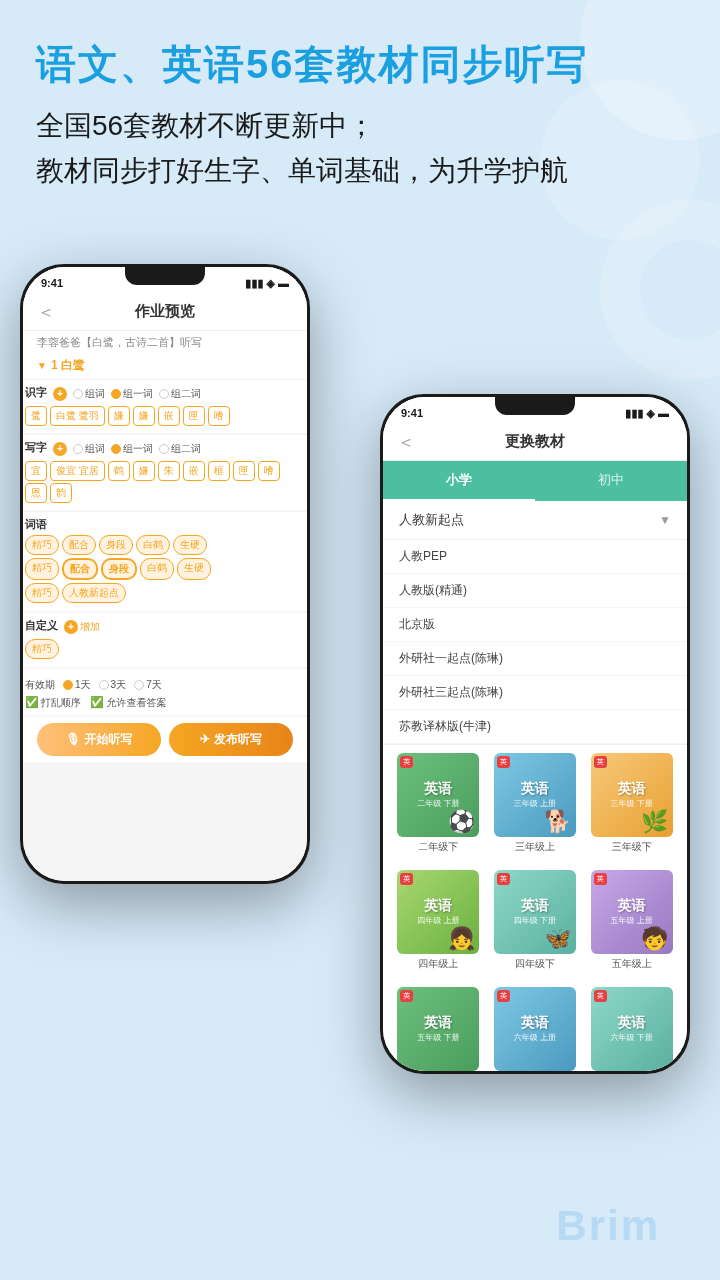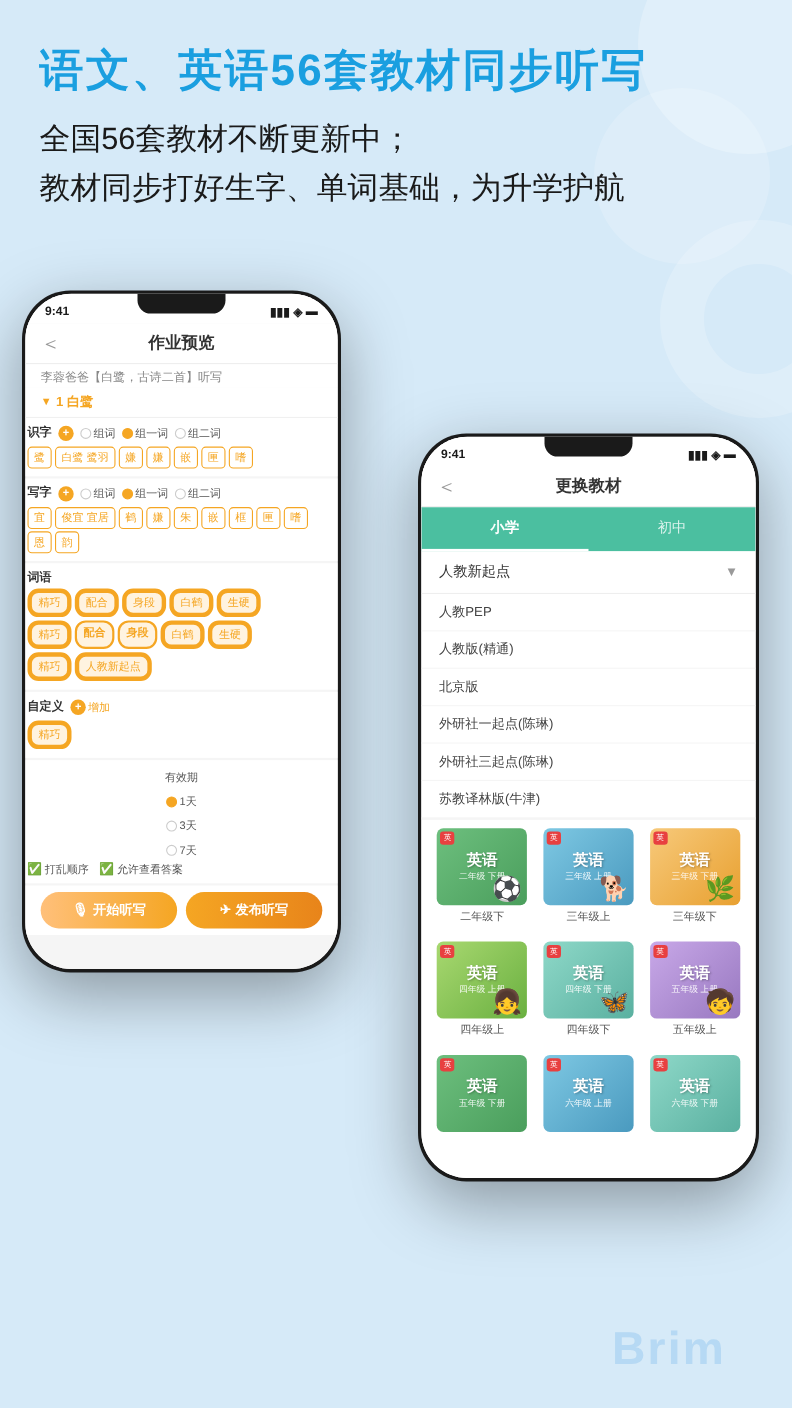--- a/index.html
+++ b/index.html
@@ -214,21 +214,21 @@
     .tags-row {
       display: flex;
       flex-wrap: wrap;
       gap: 3px;
       margin-bottom: 3px;
     }
     .tag {
       padding: 2px 6px;
       border-radius: 10px;
       font-size: 10px;
-      border: 4px solid #a3a3a3;
+      border: 1px solid #a3a3a3;
       color: #f5a623;
     }
     .tag-filled {
       background: #fff3e0;
       border-color: #f5a623;
     }
     .char-row {
       display: flex;
       flex-wrap: wrap;
       gap: 3px;
@@ -278,26 +278,24 @@
       height: 14px;
       background: #f5a623;
       border-radius: 50%;
       color: #fff;
       font-size: 10px;
       font-weight: 700;
     }
 
     .validity-row {
       display: flex;
-      align-items: center;
       gap: 8px;
       font-size: 10px;
       color: #555;
       padding: 4px 0;
-      flex-direction: column;
     }
     .check-row {
       display: flex;
       align-items: center;
       gap: 10px;
       font-size: 10px;
       color: #555;
     }
     .check-item {
       display: flex;
@@ -397,21 +395,21 @@
       gap: 6px;
       padding: 8px 10px;
     }
     .book-item {
       display: flex;
       flex-direction: column;
       align-items: center;
     }
     .book-cover {
       width: 82px;
-      height: 70px;
+      height: 84px;
       border-radius: 6px;
       position: relative;
       overflow: hidden;
       display: flex;
       justify-content: center;
     }
     .book-label {
       font-size: 10px;
       color: #555;
       margin-top: 3px;

